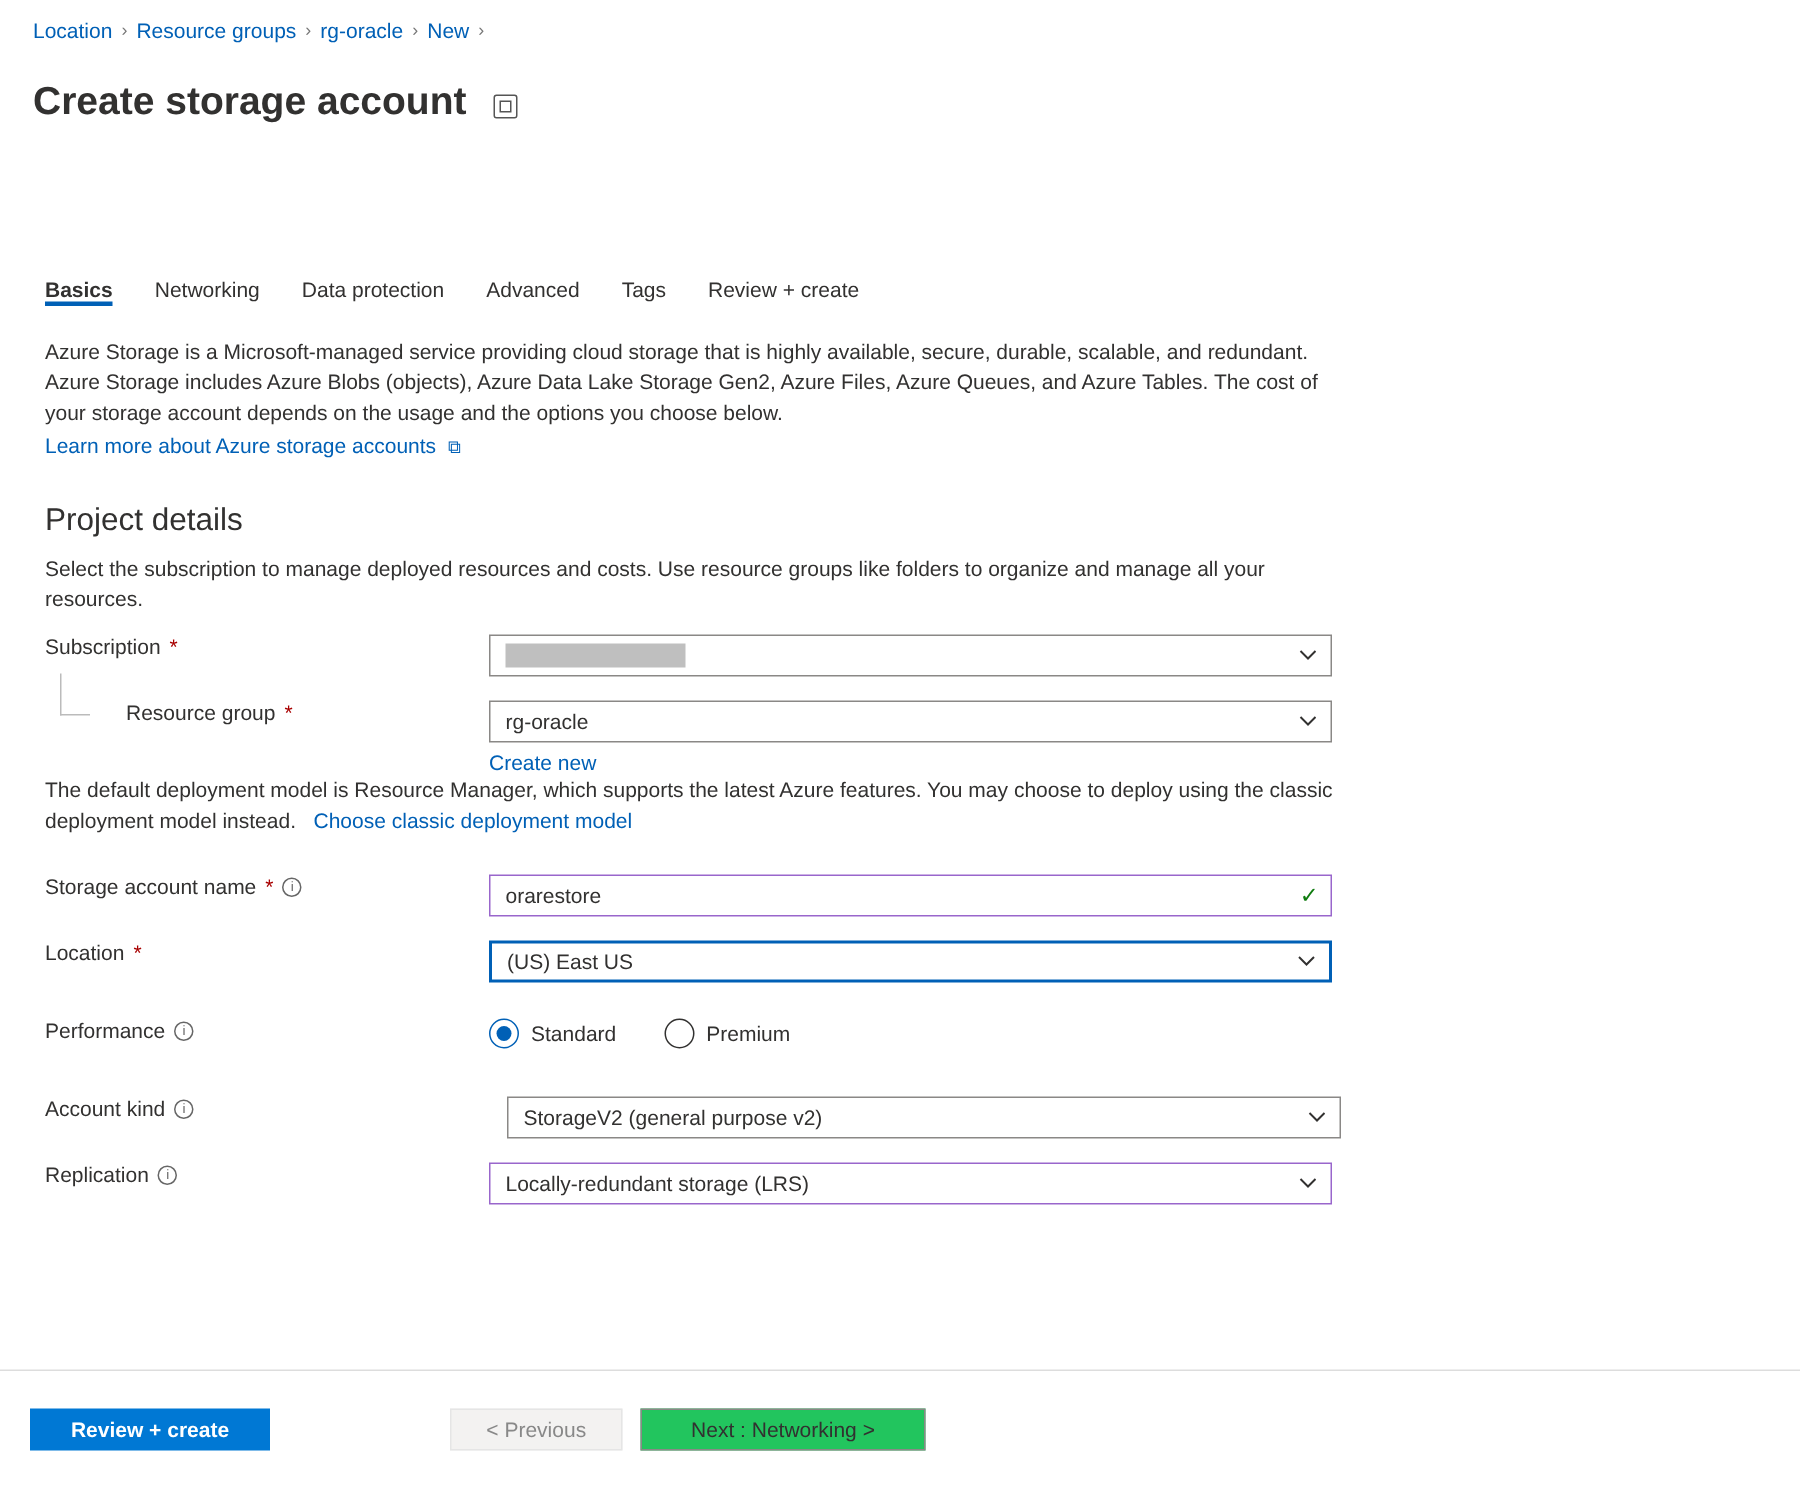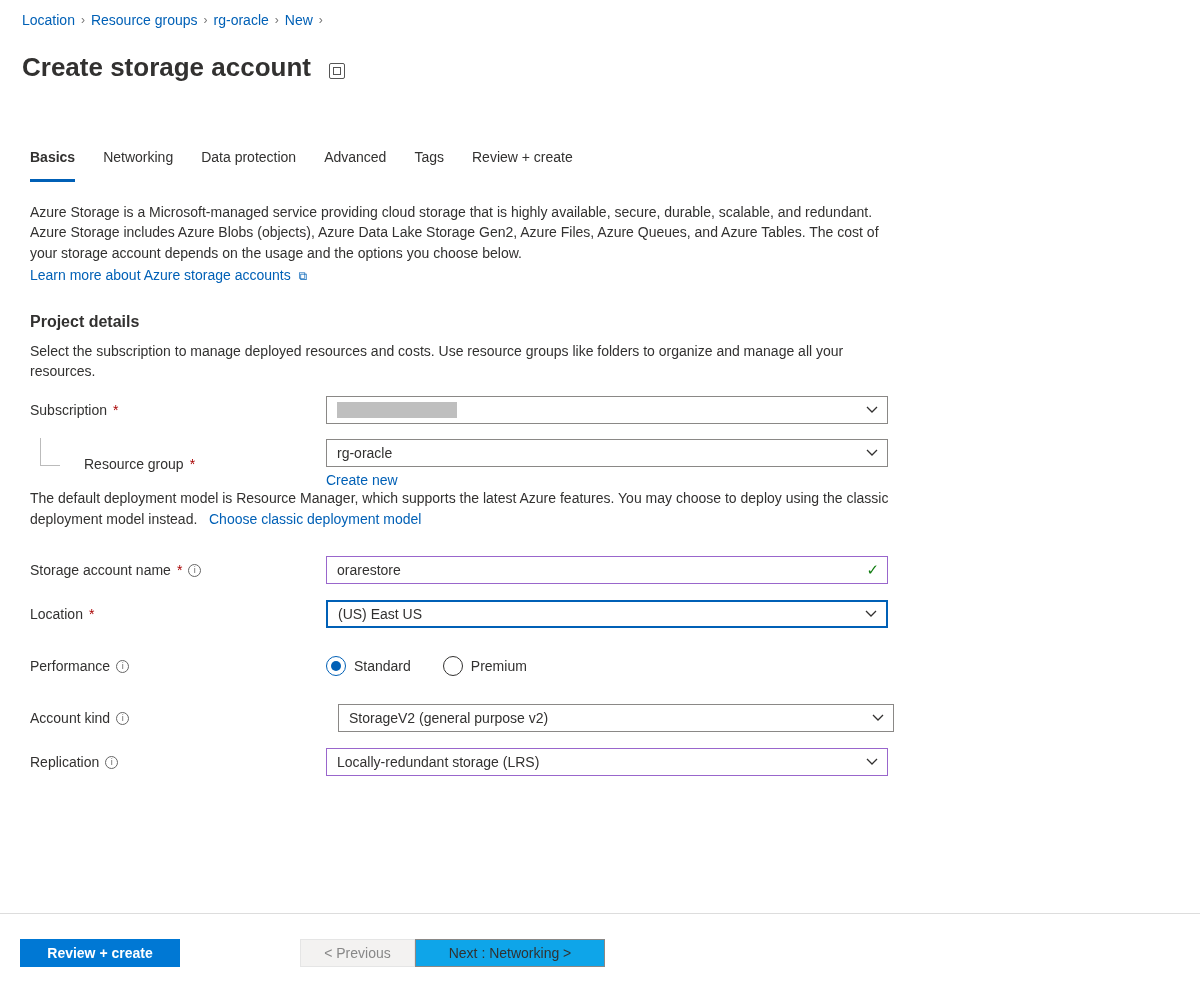--- a/index.html
+++ b/index.html
@@ -14,29 +14,29 @@
   }
   .page { padding: 12px 20px 0 22px; }
   .breadcrumb { font-size: 14px; margin-bottom: 10px; display:flex; align-items:center; flex-wrap:wrap; gap:6px; }
   .breadcrumb a { color: #0060b6; text-decoration: none; cursor: pointer; }
   .breadcrumb .chev { color: #777; font-size: 12px; }
   h1.title { font-size: 26px; font-weight: 600; margin: 14px 0 20px 0; display:inline-block; }
   .title-row { display:flex; align-items:center; gap:18px; }
   .pin-icon { width:16px; height:16px; border:1px solid #555; border-radius:2px; position:relative; cursor:pointer;}
   .pin-icon::after{content:""; position:absolute; left:3px; right:3px; top:3px; bottom:3px; border:1px solid #555;}
   .tabs { display:flex; gap:28px; border-bottom:0; margin-top:40px; padding-left:8px;}
-  .tab { padding: 6px 0 14px 0; font-size:14px; color:#323130; cursor:pointer; }
+  .tab { padding: 6px 0 0 0; font-size:14px; color:#323130; cursor:pointer;margin-top:36px; }
   .tab.active { font-weight:600; border-bottom: 3px solid #0060b6; }
   .content { padding: 20px 8px 0 8px; max-width: 880px; }
   .intro { line-height:1.45; margin-bottom:4px; }
   .link { color:#0060b6; cursor:pointer; text-decoration:none; }
   .extlink-icon { display:inline-block; margin-left:4px; font-size:12px; color:#0060b6;}
-  .section-title { font-weight:700; font-size:16px; margin-top:30px; margin-bottom:10px; }
+  .section-title { font-weight:400; font-size:21px; margin-top:30px; margin-bottom:10px; }
   .desc { line-height:1.45; margin-bottom:14px; }
-  .form-row { display:flex; align-items:center; margin-top:14px; min-height:30px; }
+  .form-row { display:flex; align-items:flex-start; margin-top:14px; min-height:30px; }
   .form-row.indent .label-col { padding-left:54px; position:relative;}
   .indent-line { position:absolute; left:10px; top:-18px; width:20px; height:28px; border-left:1px solid #bbb; border-bottom:1px solid #bbb; }
   .label-col { width:296px; flex:0 0 296px; display:flex; align-items:center; gap:6px; font-size:14px; }
   .req { color:#a80000; }
   .info-icon { width:13px; height:13px; border:1px solid #666; border-radius:50%; display:inline-flex; align-items:center; justify-content:center; font-size:9px; color:#666; cursor:default;}
   .control-col { flex:1; max-width:562px; }
   .select, .text-input {
     width:100%; height:28px; border:1px solid #8a8886; background:#fff;
     padding: 2px 30px 2px 10px; font-size:14px; position:relative;
     display:flex; align-items:center; cursor:pointer;
@@ -58,28 +58,28 @@
   .footer {
     position:absolute; left:0; right:0; bottom:0; height:78px;
     border-top:1px solid #ddd; background:#fff;
     display:flex; align-items:center; padding-left:20px; gap:120px;
   }
   .btn-primary {
     background:#0078d4; color:#fff; border:none; padding:6px 16px;
     font-size:14px; font-weight:600; cursor:pointer; height:28px;
     min-width:160px; text-align:center;
   }
-  .btn-group { display:flex; }
+  .btn-group { display:flex; gap:12px; }
   .btn-secondary {
     background:#f3f2f1; color:#888; border:none; padding:5px 18px;
     font-size:14px; height:28px; cursor:not-allowed; border:1px solid #e5e5e5;
     min-width:115px;
   }
   .btn-outline {
-    background:#0ea5e9; color:#323130; border:1px solid #8a8886; padding:5px 18px;
+    background:#22c55e; color:#323130; border:1px solid #8a8886; padding:5px 18px;
     font-size:14px; height:28px; cursor:pointer; min-width:190px;
   }
 </style>
 </head>
 <body>
 
 <div class="page">
   <nav class="breadcrumb">
     <a>Location</a>
     <span class="chev">›</span>

